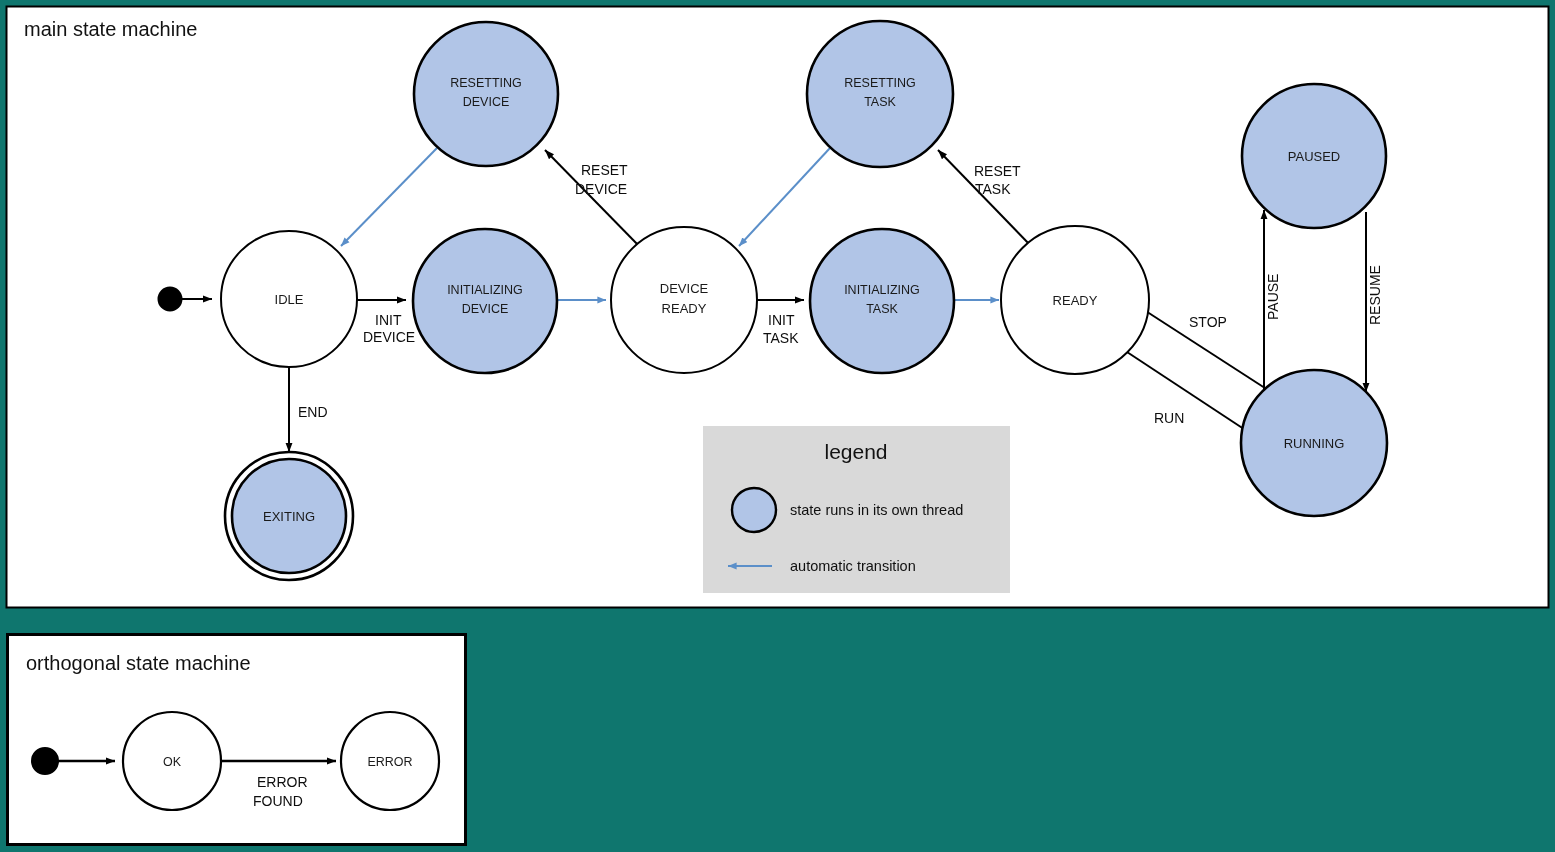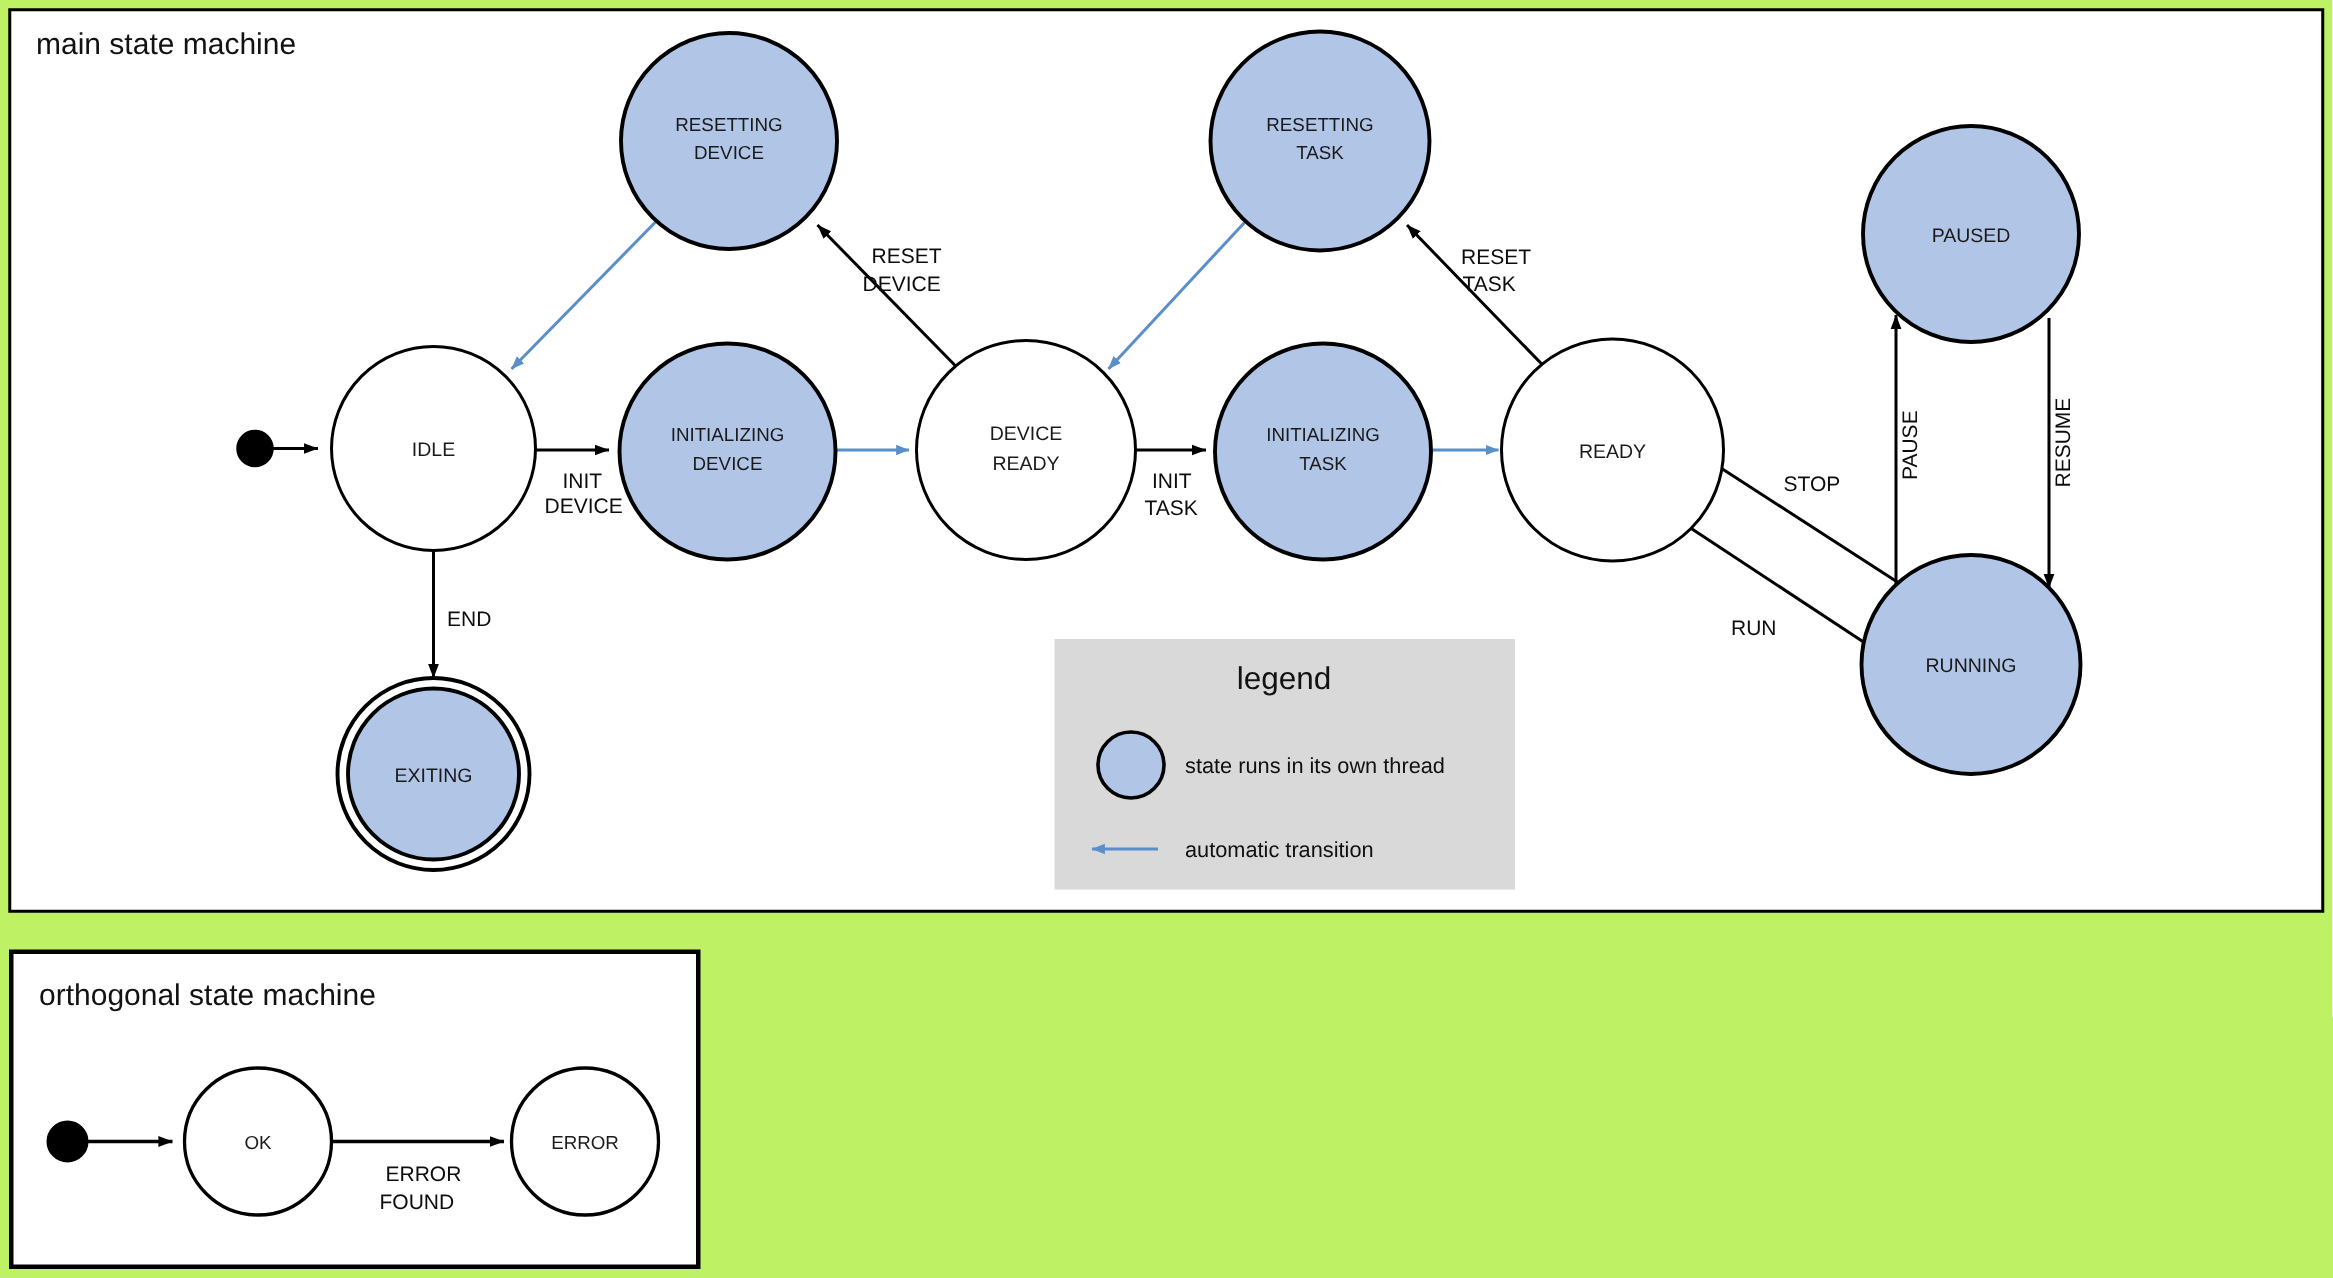--- a/index.html
+++ b/index.html
@@ -1,17 +1,17 @@
 <!DOCTYPE html>
 <html><head>
 <meta charset="utf-8">
 <style>
   html,body{margin:0;padding:0;background:#ffffff;}
   body{width:1555px;height:852px;font-family:"Liberation Sans",sans-serif;}
-  #stage{position:relative;width:1555px;height:852px;overflow:hidden;background:#bef264;}
+  #stage{position:relative;width:1555px;height:852px;overflow:hidden;background:#0f766e;}
   svg{display:block;}
   .node-label{font-family:"Liberation Sans",sans-serif;font-size:13px;fill:#1a1a1a;}
   .node-label-sm{font-family:"Liberation Sans",sans-serif;font-size:12.5px;fill:#1a1a1a;}
   .edge-label{font-family:"Liberation Sans",sans-serif;font-size:14px;fill:#0d0d0d;}
   .frame-title{font-family:"Liberation Sans",sans-serif;font-size:20px;fill:#121212;}
   .legend-title{font-family:"Liberation Sans",sans-serif;font-size:21px;fill:#121212;}
   .legend-text{font-family:"Liberation Sans",sans-serif;font-size:14.5px;fill:#101010;}
 </style>
 </head>
 <body>

